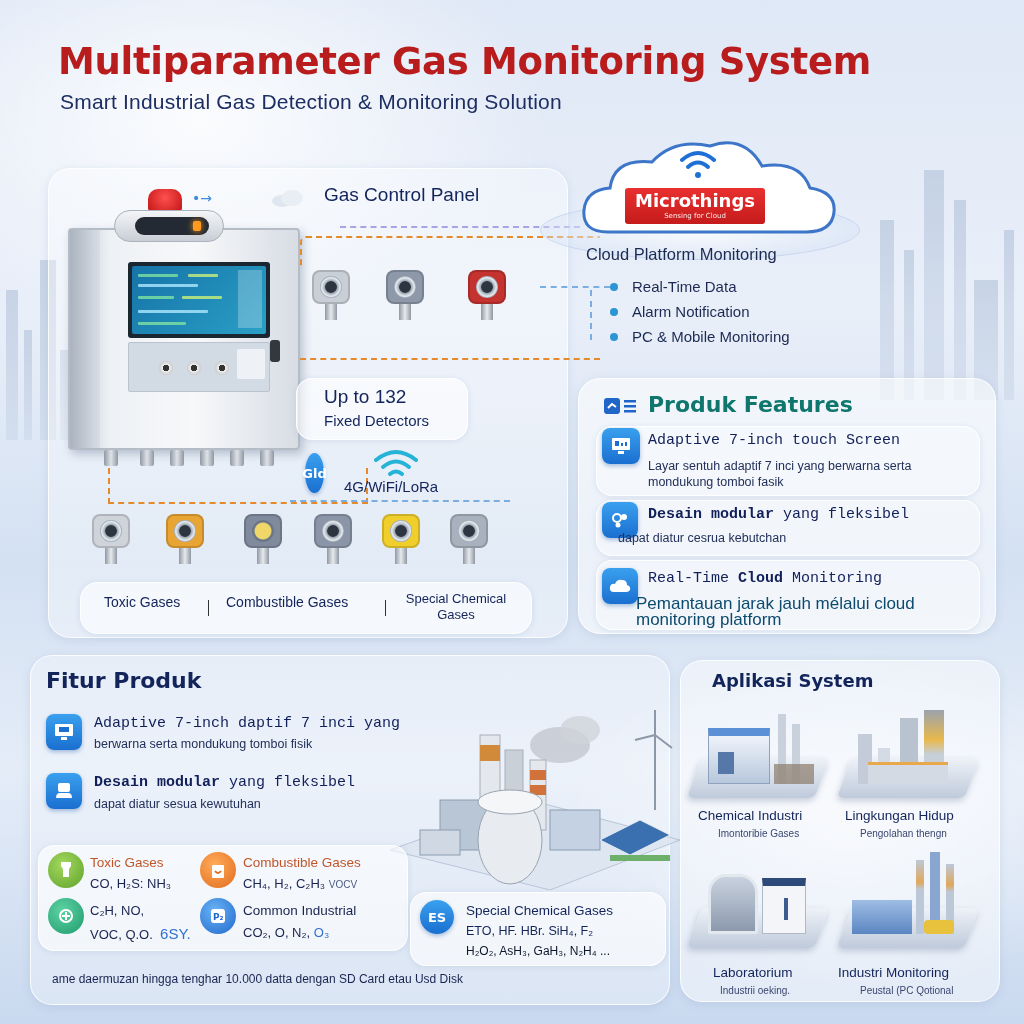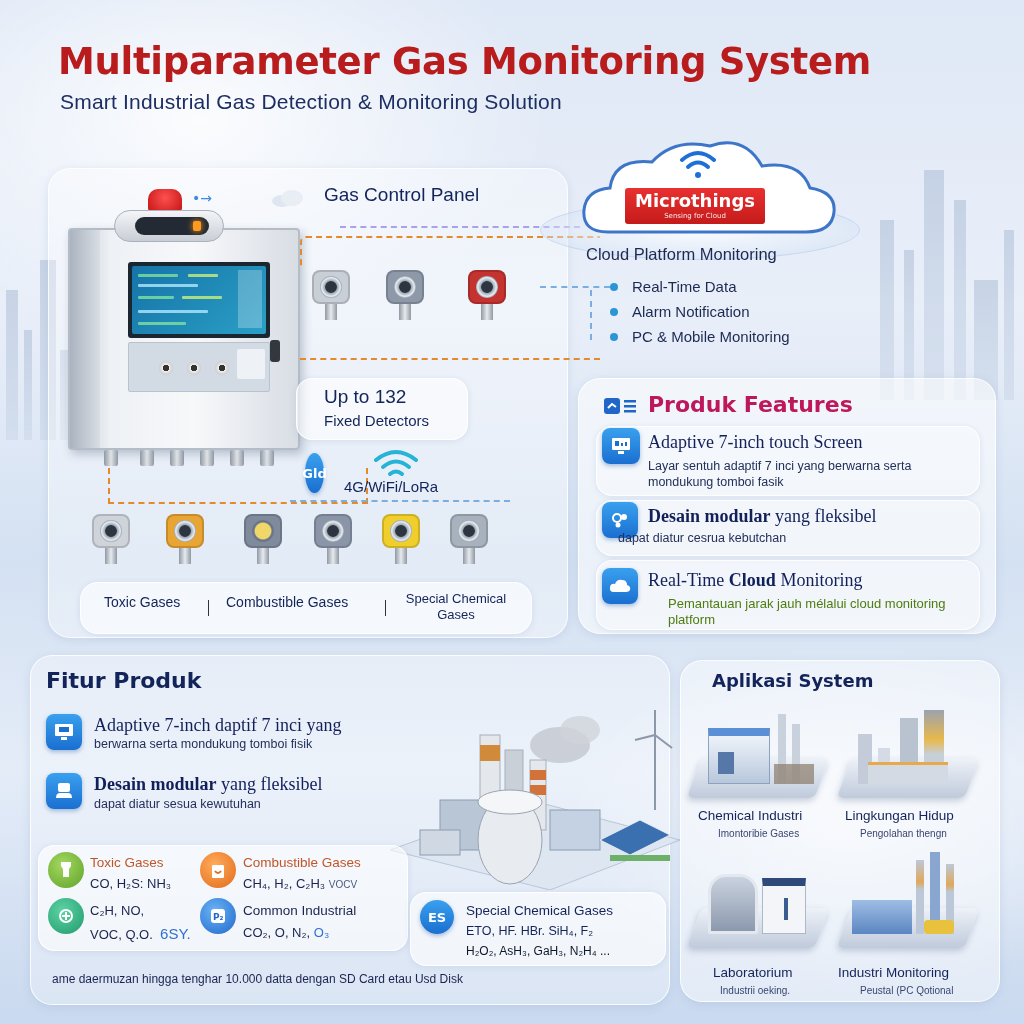--- a/index.html
+++ b/index.html
@@ -46,21 +46,21 @@
 .ms-tag{font-size:7px;line-height:9px;display:block;opacity:.9}
 .disc{position:absolute;left:540px;top:200px;width:320px;height:60px;border-radius:50%;background:radial-gradient(ellipse,rgba(255,255,255,.8),rgba(210,225,245,.4) 70%,transparent 72%);border:1px solid rgba(180,200,230,.6)}
 .bul{position:absolute;left:610px;font-size:15px;color:#1c2a52;font-family:"Liberation Sans",sans-serif}
 .bul::before{content:"";position:absolute;left:0;top:5px;width:8px;height:8px;border-radius:50%;background:#2b95d6}
 .bul span{padding-left:22px}
 
 .ico{position:absolute;border-radius:8px;display:flex;align-items:center;justify-content:center;color:#fff;font-weight:bold}
 .ico-blue{background:linear-gradient(180deg,#3aa0ee,#1a6fd0);box-shadow:0 2px 4px rgba(20,80,160,.35)}
 .ico-round{border-radius:50%}
 .txt{position:absolute;white-space:nowrap}
-.f-head{font-size:18px;color:#12205a;font-family:Liberation Serif, serif}
+.f-head{font-size:15px;color:#12205a;font-family:Liberation Mono, monospace}
 .f-sub{font-size:12.5px;color:#22305a;font-family:"Liberation Sans",sans-serif}
 .bold{font-weight:bold}
 
 .tile{position:absolute;width:140px;height:92px}
 .tile-base{position:absolute;left:6px;bottom:0;width:128px;height:40px;background:linear-gradient(180deg,#eef2f8,#bfcadb);transform:skewX(-20deg);border-radius:6px;box-shadow:0 3px 6px rgba(60,80,120,.25)}
 .bldg{position:absolute;bottom:14px}
 </style>
 </head>
 <body>
 
@@ -229,21 +229,21 @@
 <div class="panel" style="left:578px;top:378px;width:418px;height:256px"></div>
 <div class="abs" style="left:604px;top:396px">
   <svg width="34" height="20" viewBox="0 0 34 20">
       <rect x="0" y="2" width="16" height="16" rx="3" fill="#1f66c8"></rect>
       <path d="M4 12 L8 8 L12 11" stroke="#fff" stroke-width="2" fill="none"></path>
       <rect x="20" y="4" width="12" height="2.5" fill="#1f66c8"></rect>
       <rect x="20" y="9" width="12" height="2.5" fill="#1f66c8"></rect>
       <rect x="20" y="14" width="12" height="2.5" fill="#1f66c8"></rect>
     </svg>
 </div>
-<div class="txt bold" style="left:648px;top:392px;font-size:22px;color:#be185d">Produk Features</div>
+<div class="txt bold" style="left:648px;top:392px;font-size:22px;color:#0f766e">Produk Features</div>
 
 <div class="card" style="left:596px;top:426px;width:384px;height:70px;background:rgba(255,255,255,.3)"></div>
 <div class="ico ico-blue" style="left:602px;top:428px;width:38px;height:36px">
   <svg width="20" height="18" viewBox="0 0 20 18">
       <rect x="1" y="1" width="18" height="12" rx="1" fill="#fff"></rect>
       <rect x="4" y="4" width="4" height="5" fill="#1a6fd0"></rect>
       <rect x="10" y="6" width="2" height="3" fill="#1a6fd0"></rect>
       <rect x="14" y="5" width="2" height="4" fill="#1a6fd0"></rect>
       <rect x="7" y="14" width="6" height="3" fill="#fff"></rect>
     </svg>
@@ -262,21 +262,21 @@
 <div class="txt f-head" style="left:648px;top:506px"><span class="bold">Desain modular</span><span> yang fleksibel</span></div>
 <div class="txt f-sub" style="left:618px;top:531px">dapat diatur cesrua kebutchan</div>
 
 <div class="card" style="left:596px;top:560px;width:384px;height:70px;background:rgba(255,255,255,.3)"></div>
 <div class="ico ico-blue" style="left:602px;top:568px;width:36px;height:36px">
   <svg width="22" height="14" viewBox="0 0 22 14">
       <path d="M5 13 Q0 13 1 8 Q2 4 6 5 Q8 0 13 1 Q18 1 18 6 Q22 7 21 11 Q20 13 17 13 Z" fill="#fff"></path>
     </svg>
 </div>
 <div class="txt f-head" style="left:648px;top:570px"><span>Real-Time </span><span class="bold">Cloud</span><span> Monitoring</span></div>
-<div style="position:absolute;left:668px;top:596px;width:300px;font-size:13px;line-height:16px;color:#4d7c0f;font-family:'Liberation Sans',sans-serif">Pemantauan jarak jauh mélalui cloud monitoring platform</div>
+<div style="position:absolute;left:636px;top:596px;width:300px;font-size:17px;line-height:16px;color:#0c4a6e;font-family:'Liberation Sans',sans-serif">Pemantauan jarak jauh mélalui cloud monitoring platform</div>
 
 <div class="panel" style="left:30px;top:655px;width:640px;height:350px;background:rgba(255,255,255,.3)"></div>
 <div class="txt bold" style="left:46px;top:668px;font-size:22px;color:#13245a">Fitur Produk</div>
 
 <div class="ico ico-blue" style="left:46px;top:714px;width:36px;height:36px">
   <svg width="20" height="18" viewBox="0 0 20 18">
       <rect x="1" y="1" width="18" height="12" rx="1" fill="#fff"></rect>
       <rect x="5" y="4" width="10" height="5" fill="#1a6fd0"></rect>
       <rect x="7" y="14" width="6" height="3" fill="#fff"></rect>
     </svg>

